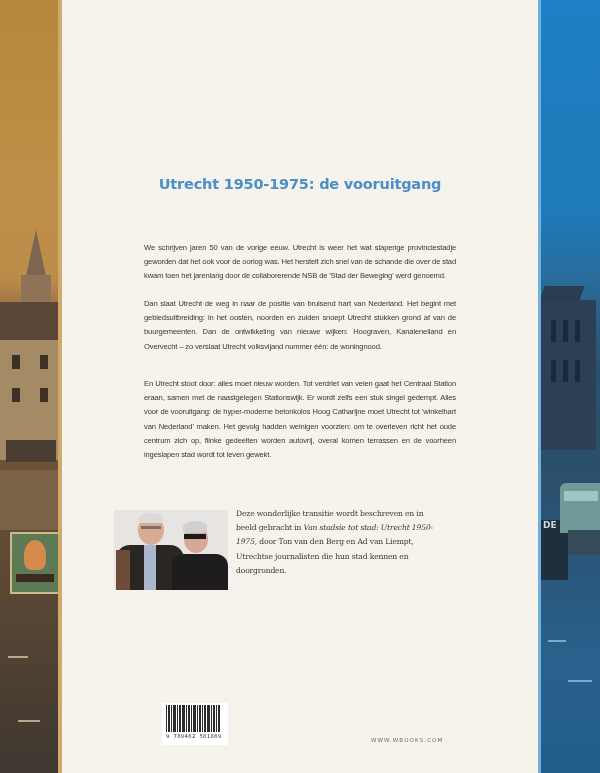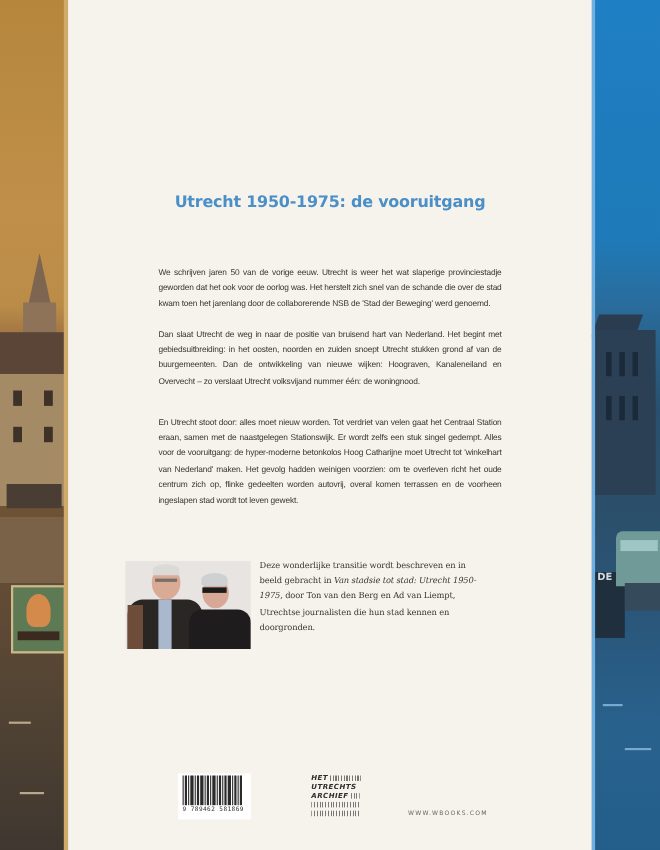--- a/index.html
+++ b/index.html
@@ -159,37 +159,20 @@
         <span style="width:2px"></span>
         <span style="width:3px"></span>
       <span style="width:1px"></span>
         <span style="width:2px"></span>
         <span style="width:1px"></span>
         <span style="width:2px"></span>
     </div>
     <div class="barcode-num">9 789462 581869</div>
   </div>
 
-  <div class="archief">
-    <div class="hatch-row">
-        <span>HET</span>
-        <span class="hatch" style="width:28px;margin-left:2px"></span>
-      </div>
-    <div>UTRECHTS</div>
-    <div class="hatch-row">
-        <span>ARCHIEF</span>
-        <span class="hatch" style="width:8px;margin-left:2px"></span>
-      </div>
-    <div class="hatch-row">
-        <span class="hatch"></span>
-      </div>
-    <div class="hatch-row">
-        <span class="hatch"></span>
-      </div>
-  </div>
 
   <div class="url">WWW.WBOOKS.COM</div>
 </div>
 
 <div class="strip-right">
   <div class="roof"></div>
   <div class="bldg">
     <div class="win" style="left:10px;top:20px"></div>
     <div class="win" style="left:22px;top:20px"></div>
     <div class="win" style="left:34px;top:20px"></div>

